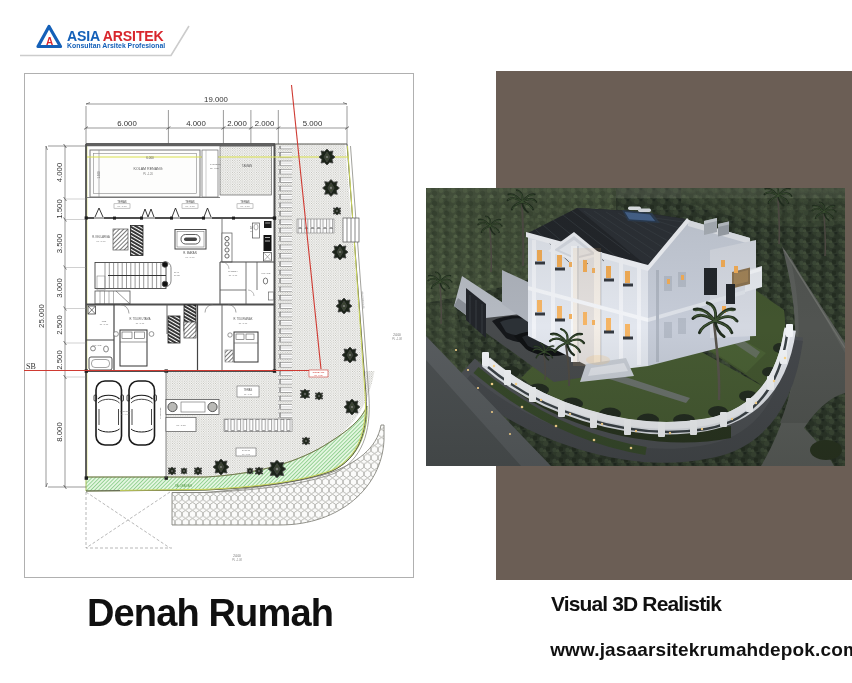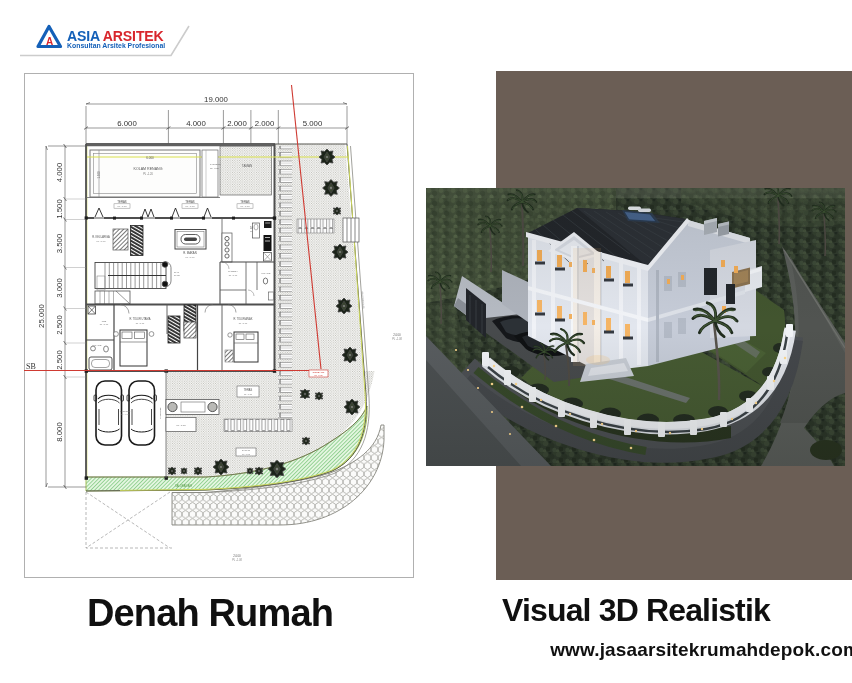--- a/index.html
+++ b/index.html
@@ -781,15 +781,15 @@
   <g>
         <path d="M14,96 C15,112 16,124 15,136" stroke="#4e4a44" stroke-width="1.5" fill="none"></path>
   <use href="#palm" transform="translate(14,94) scale(0.7)"></use>
       </g>
   <rect width="419" height="278" fill="url(#mood)"></rect>
   </svg>
 </div>
 
 <div class="abs" style="left:0px;top:592px;width:420px;text-align:center;font-size:38px;font-weight:bold;color:#101010;letter-spacing:-0.85px;">Denah Rumah</div>
 
-<div class="abs" style="left:426px;top:592px;width:420px;text-align:center;font-size:32px;font-weight:bold;color:#101010;letter-spacing:-0.85px;">Visual 3D Realistik</div>
+<div class="abs" style="left:426px;top:592px;width:420px;text-align:center;font-size:21px;font-weight:bold;color:#101010;letter-spacing:-0.85px;">Visual 3D Realistik</div>
 
 <div class="abs" style="left:8px;top:639px;width:852px;text-align:right;font-size:19px;font-weight:700;color:#101010;letter-spacing:0.15px;">www.jasaarsitekrumahdepok.com</div>
 
 </body></html>

